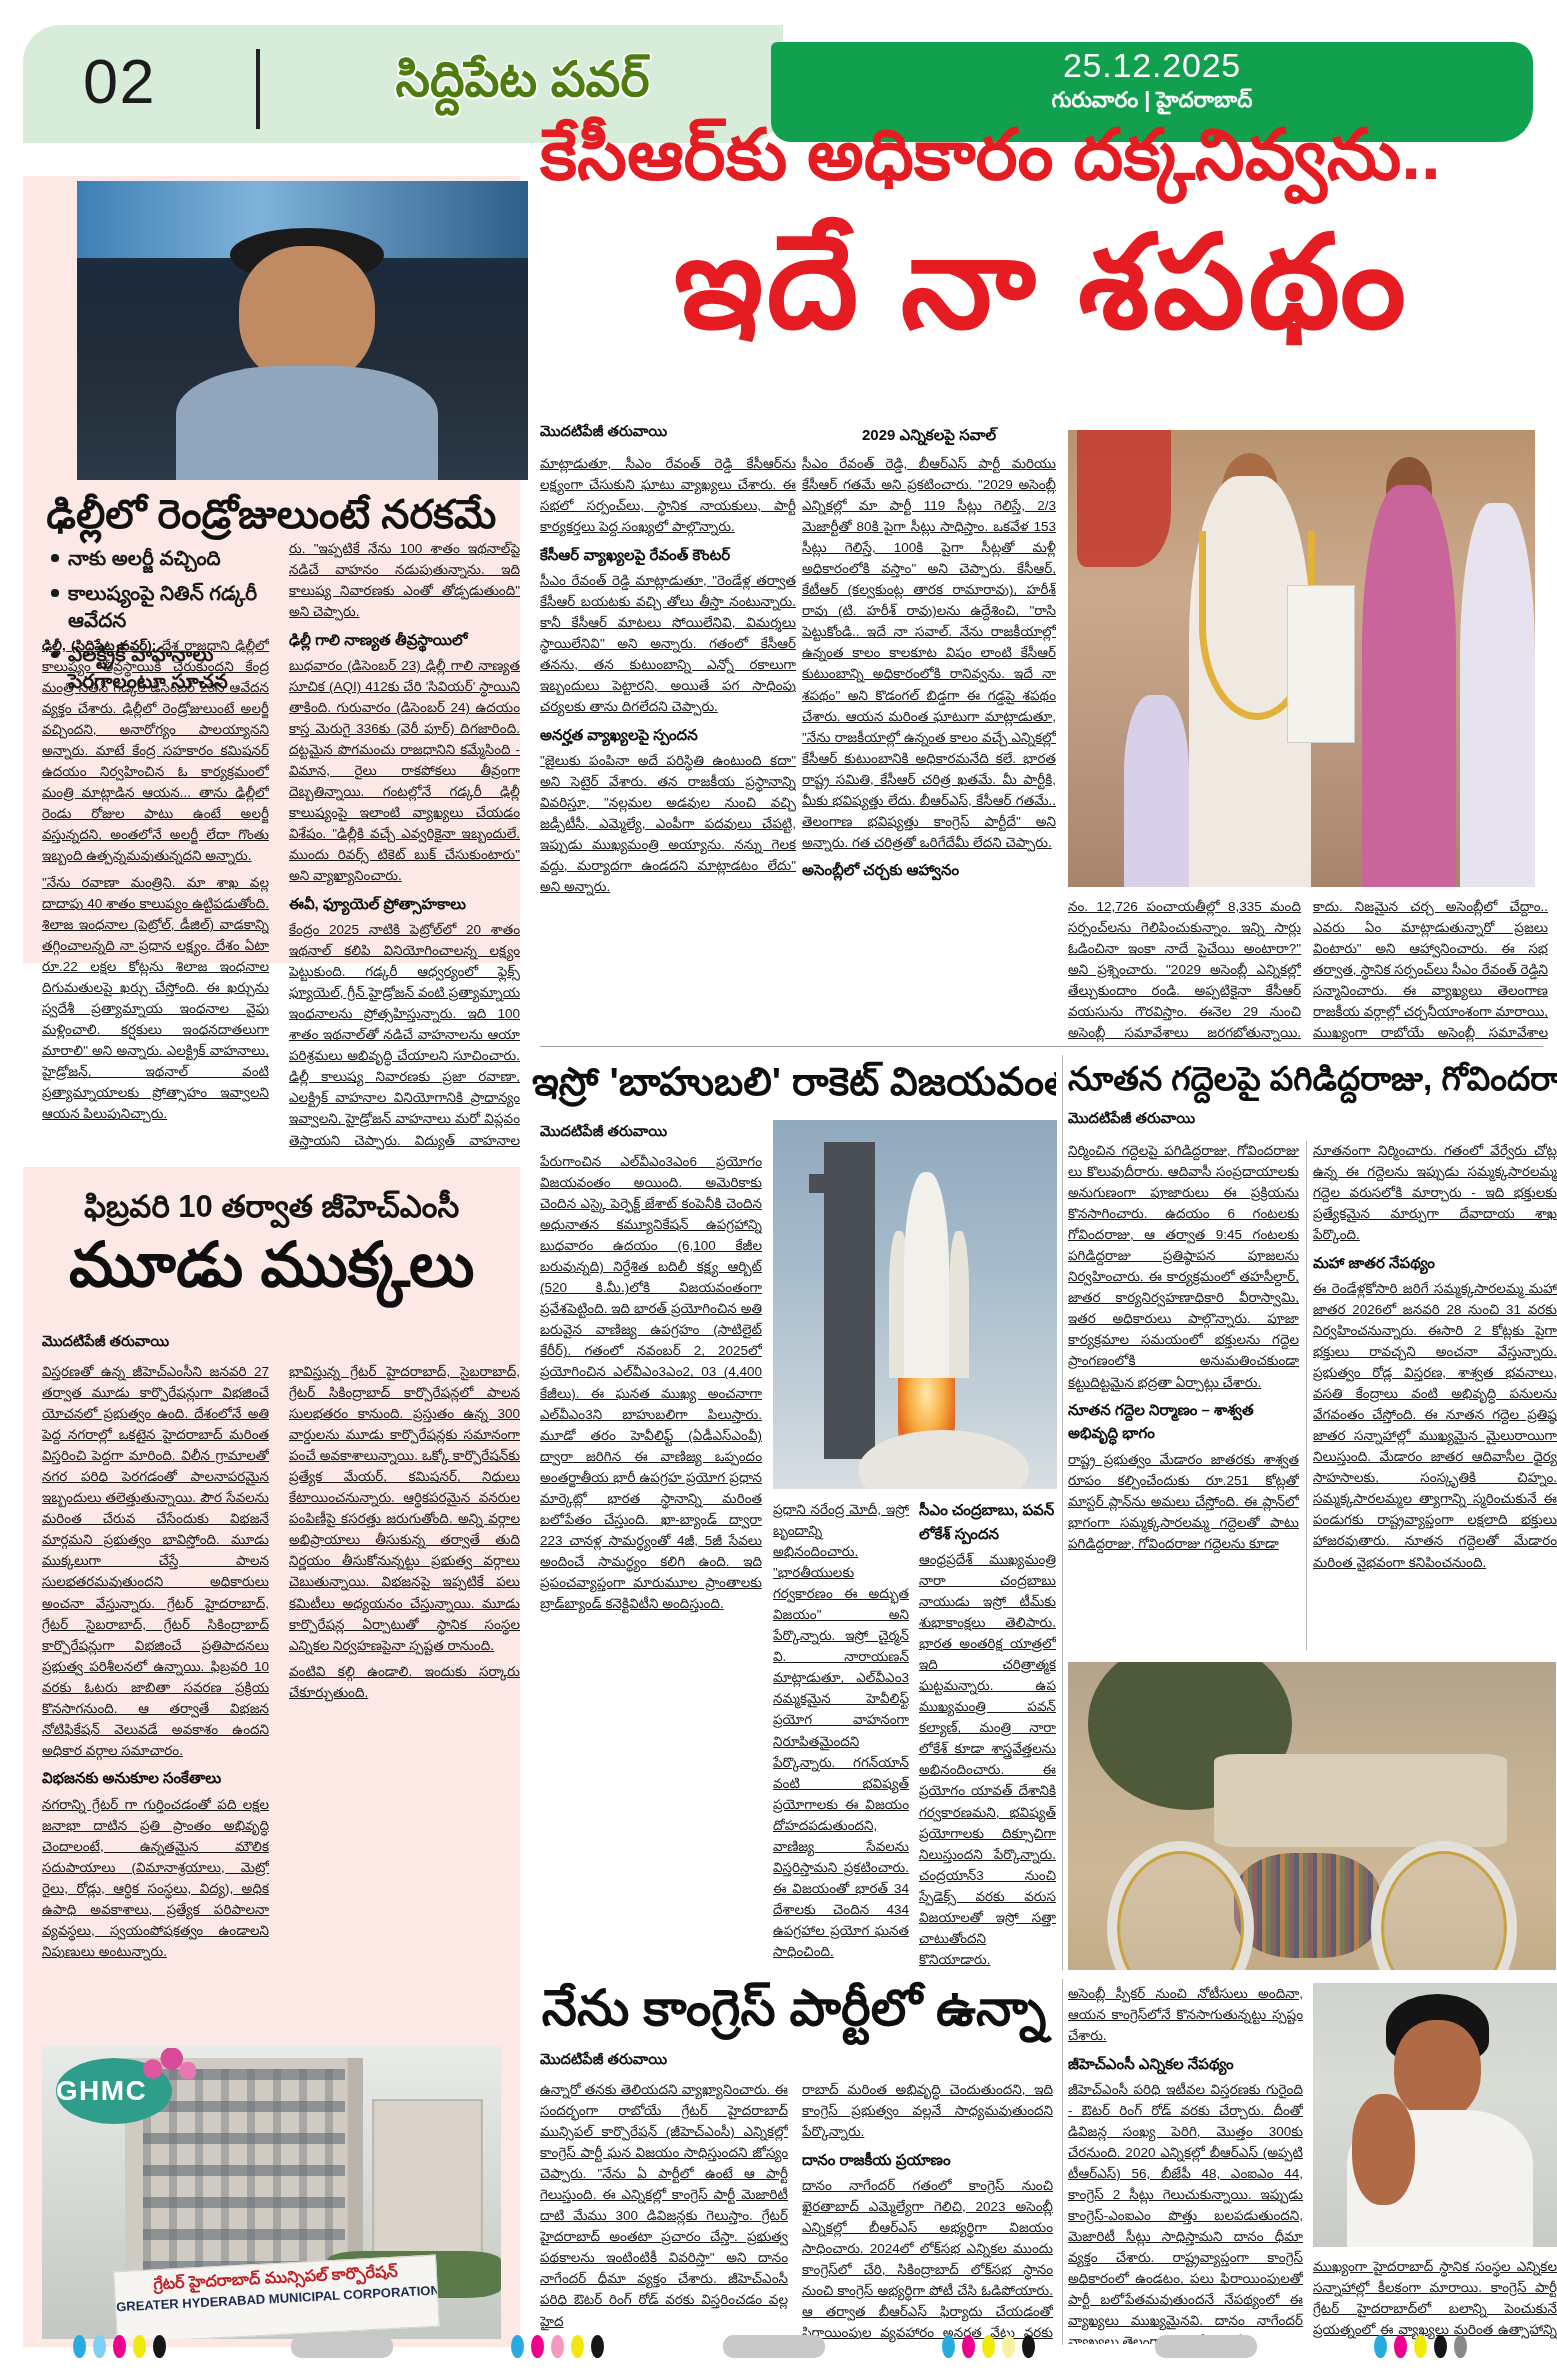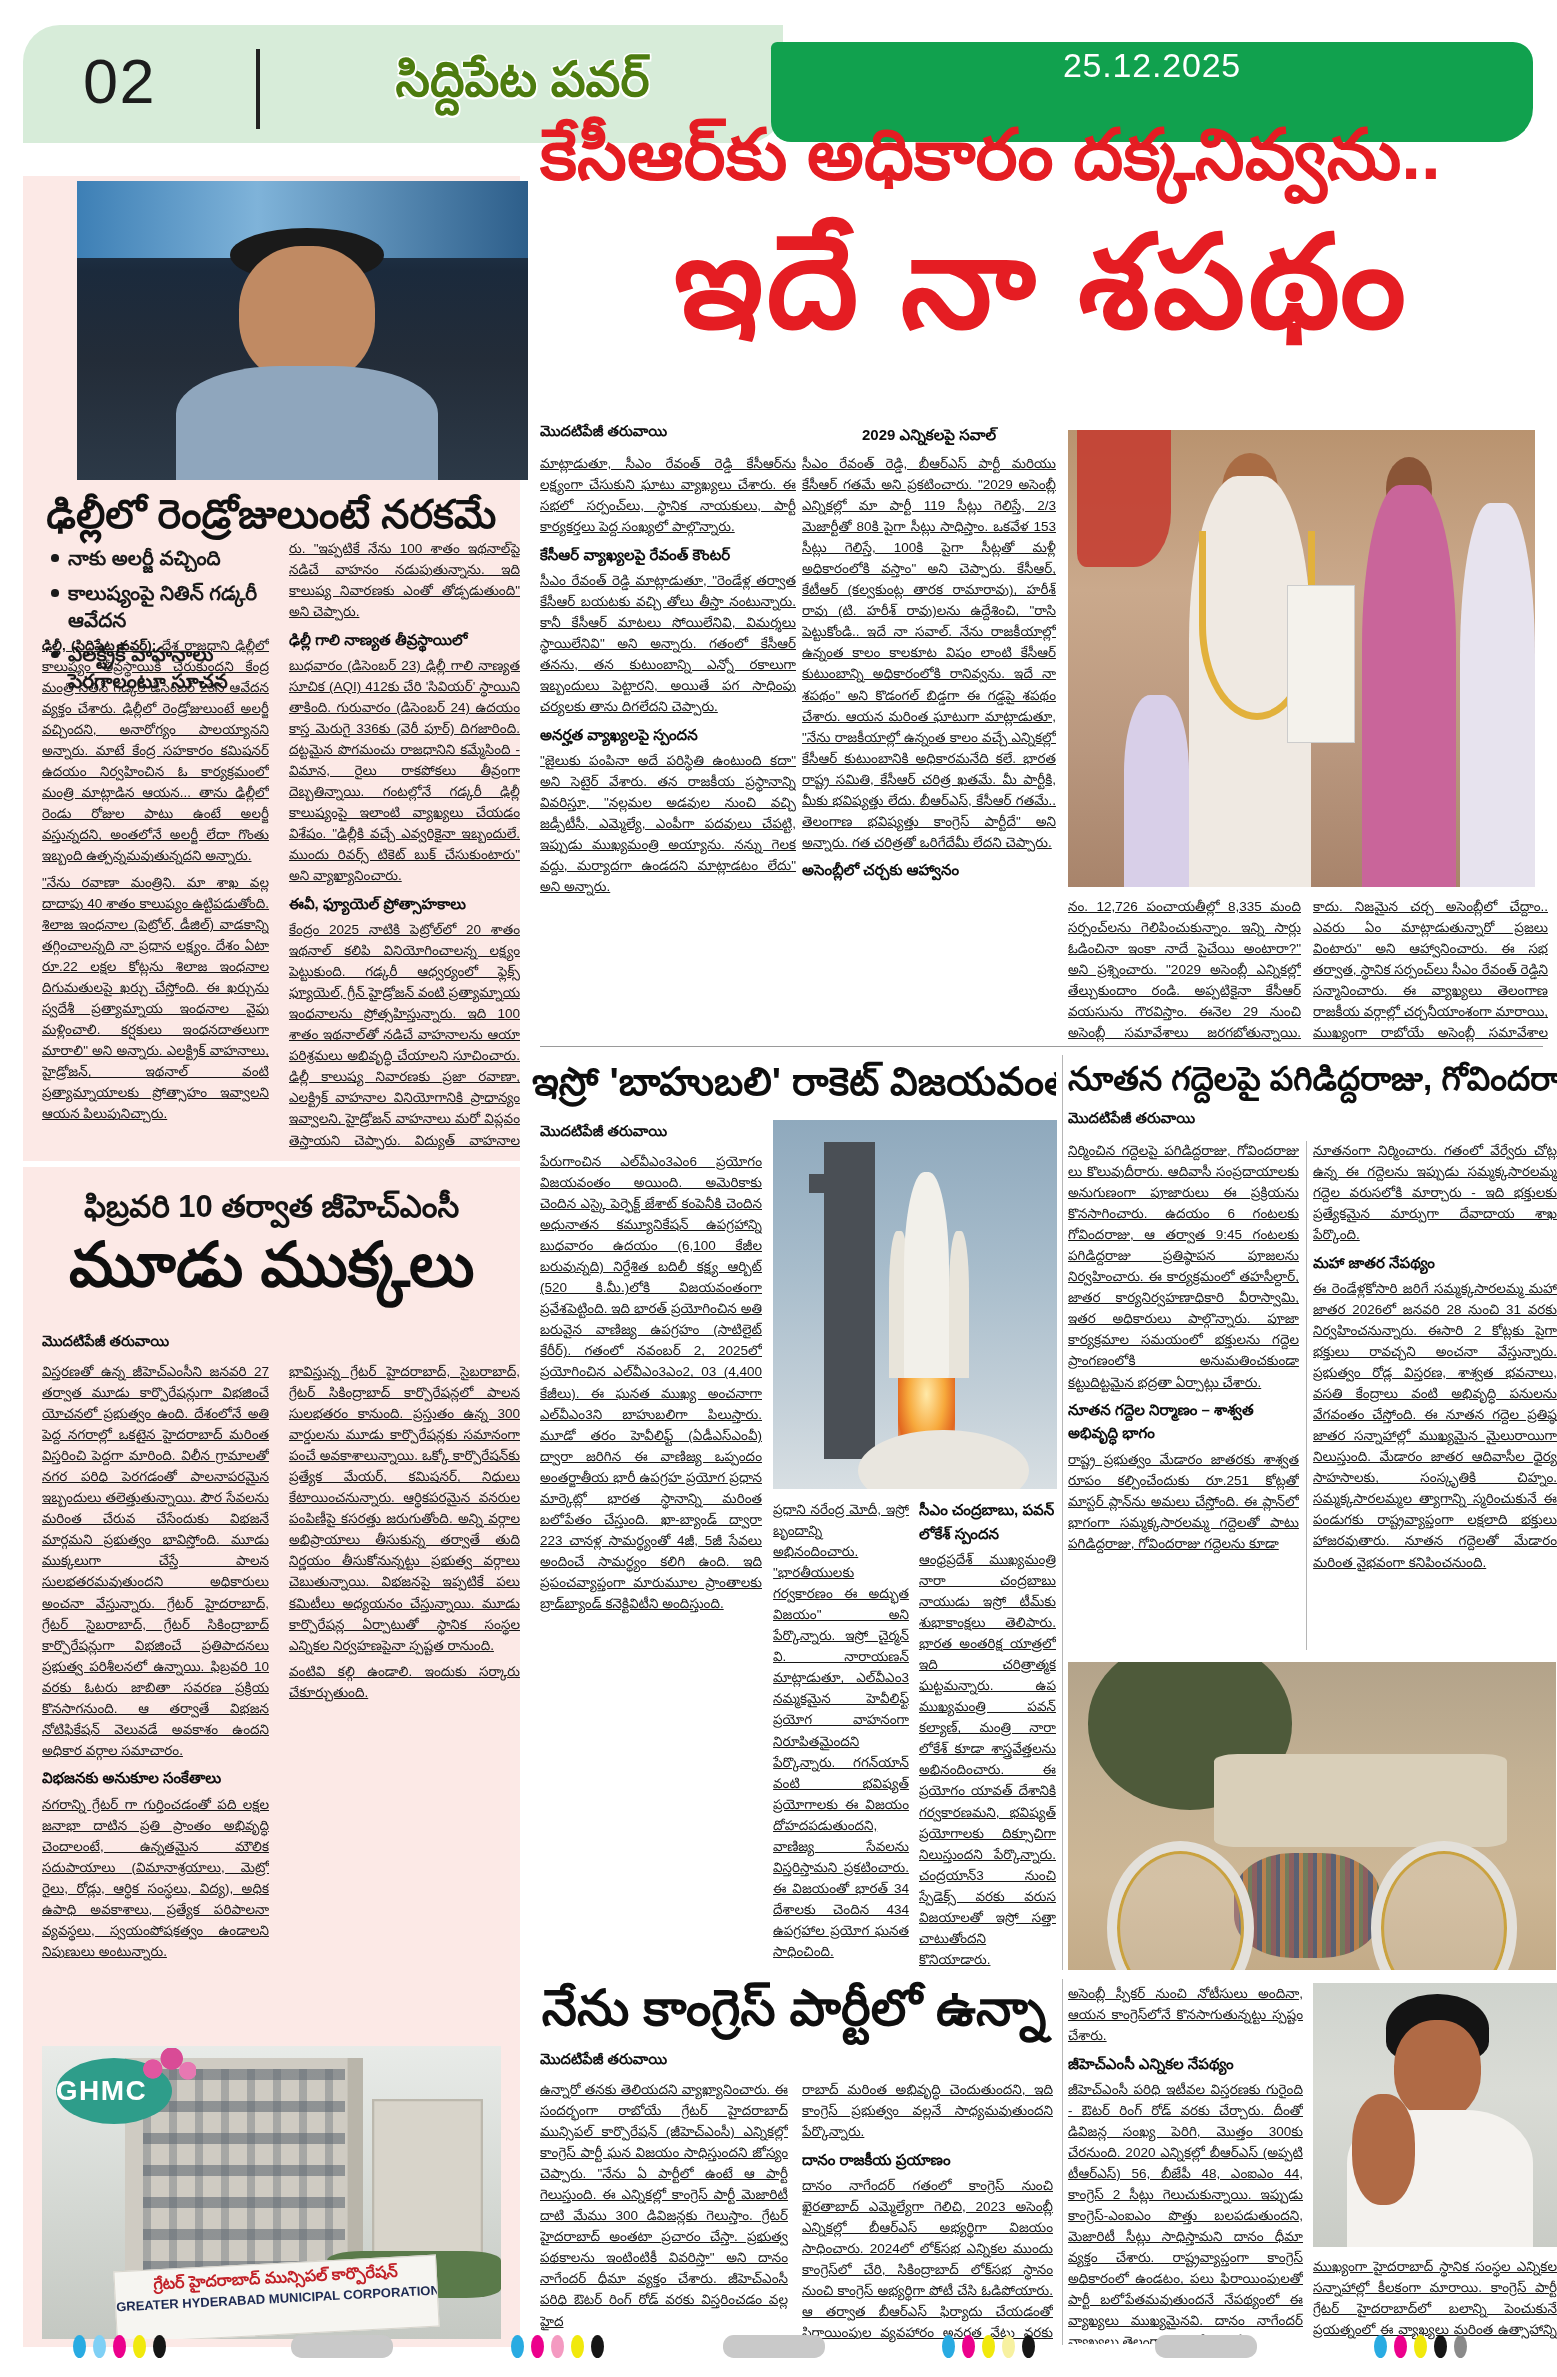--- a/index.html
+++ b/index.html
@@ -100,26 +100,27 @@
   .markbar{position:absolute;top:2335px;width:102px;height:23px;border-radius:10.8px;background:#c9c9c9;}
 </style>
 </head>
 <body>
 
 <div class="page">
 
   <div class="abs hdr-mint"></div>
   <div class="abs hdr-green">
     <div class="hdr-date">25.12.2025</div>
+    <div class="hdr-daycity">గురువారం | హైదరాబాద్</div>
   </div>
   <div class="abs pgnum">02</div>
   <div class="abs hdr-bar"></div>
   <div class="abs masthead">సిద్దిపేట పవర్</div>
 
-  <div class="panel" style="left:23px;top:176px;width:497px;height:985px;">
+  <div class="panel" style="left:23px;top:176px;width:497px;height:787px;">
     <div class="ph ph-gadkari" style="left:54px;top:4.6px;width:451px;height:299px;">
       <div class="screen"></div>
       <div class="hair"></div>
       <div class="face"></div>
       <div class="body2"></div>
     </div>
     <div class="abs h-gadkari" style="left:9.3px;top:316px;width:478px;">ఢిల్లీలో రెండ్రోజులుంటే నరకమే</div>
     <div class="abs" style="left:25px;top:369px;width:231px;">
       <div class="bul">నాకు అలర్జీ వచ్చింది</div>
       <div class="bul">కాలుష్యంపై నితిన్ గడ్కరీ ఆవేదన</div>

